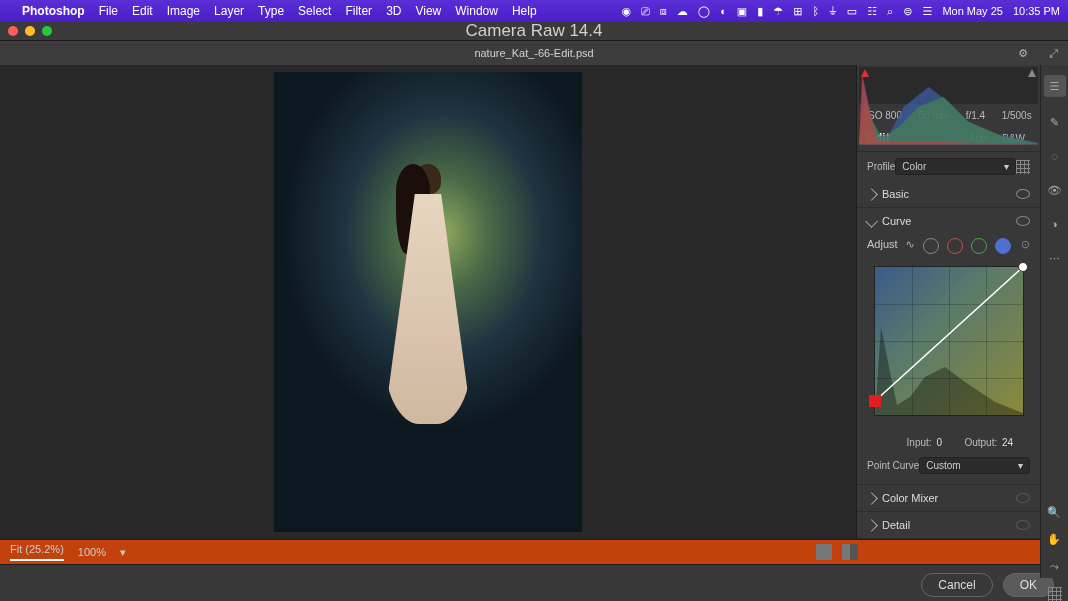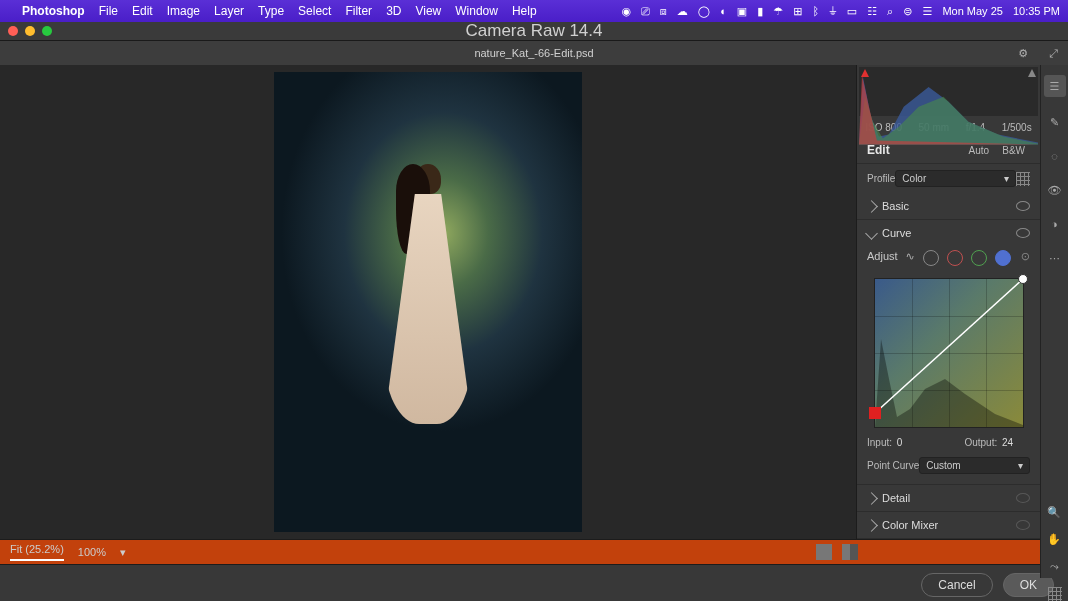--- a/index.html
+++ b/index.html
@@ -46,21 +46,21 @@
 .adjust-row{display:flex;align-items:flex-start;gap:8px;margin-bottom:12px}
 .chan{width:14px;height:14px;border-radius:50%;border:1.5px solid #888}
 .chan.r{border-color:#c05050}.chan.g{border-color:#50a050}.chan.b{border-color:#5070d0;background:#5070d0}
 .curve-box{width:148px;height:148px;position:relative;background:linear-gradient(135deg,#3a5a8a 0%,#5a7a6a 40%,#8a8a3a 100%);border:1px solid #222;margin:0 auto}
 .curve-box .grid{position:absolute;inset:0}
 .curve-box .grid div{position:absolute;background:rgba(0,0,0,.2)}
 .curve-box .gv{width:1px;height:100%}.curve-box .gh{height:1px;width:100%}
 .curve-box svg{position:absolute;inset:0}
 .curve-box .pt{position:absolute;width:8px;height:8px;background:#fff;border-radius:50%;transform:translate(-50%,-50%);border:1px solid #333}
 .curve-box .pt.red{width:12px;height:12px;background:#e02020;border:none;border-radius:0}
-.io-row{display:flex;justify-content:space-between;font-size:10px;margin-top:8px}
+.io-row{display:flex;justify-content:flex-end;font-size:10px;margin-top:20px}
 .io-row span{color:#bbb}
 .io-row input{width:26px;background:transparent;border:none;color:#ddd;font-size:10px;text-align:left}
 .statusbar{height:24px;background:#c2410c;display:flex;align-items:center;padding:0 10px;justify-content:space-between;border-top:1px solid #1c1c1c}
 .statusbar .left{display:flex;gap:14px;font-size:11px;color:#ccc;align-items:center}
 .statusbar .left .fit{border-bottom:2px solid #fff;padding-bottom:4px}
 .statusbar .right{display:flex;gap:10px;align-items:center}
 .viewbtn{width:16px;height:16px;background:#666}
 .actionbar{height:39px;background:#383838;display:flex;align-items:center;justify-content:flex-end;gap:10px;padding:0 14px;border-top:1px solid #1c1c1c}
 .btn{padding:4px 16px;border-radius:12px;font-size:12px;border:1px solid #666;background:transparent;color:#ddd}
 .btn.primary{background:#5a5a5a}
@@ -224,31 +224,31 @@
               <span>▾</span>
           </div>
         </div>
       </div>
     </div>
 
     <div class="section">
       <div class="toggle">
         <div class="left">
             <span class="chev"></span>
+            <span>Color Mixer</span>
+          </div>
+        <span class="eye" style="opacity:.4"></span>
+      </div>
+    </div>
+
+    <div class="section">
+      <div class="toggle">
+        <div class="left">
+            <span class="chev"></span>
             <span>Detail</span>
-          </div>
-        <span class="eye" style="opacity:.4"></span>
-      </div>
-    </div>
-
-    <div class="section">
-      <div class="toggle">
-        <div class="left">
-            <span class="chev"></span>
-            <span>Color Mixer</span>
           </div>
         <span class="eye" style="opacity:.4"></span>
       </div>
     </div>
   </div>
 
   <div class="toolstrip">
     <span class="tbtn active">☰</span>
     <span class="tbtn">✎</span>
     <span class="tbtn">◌</span>

